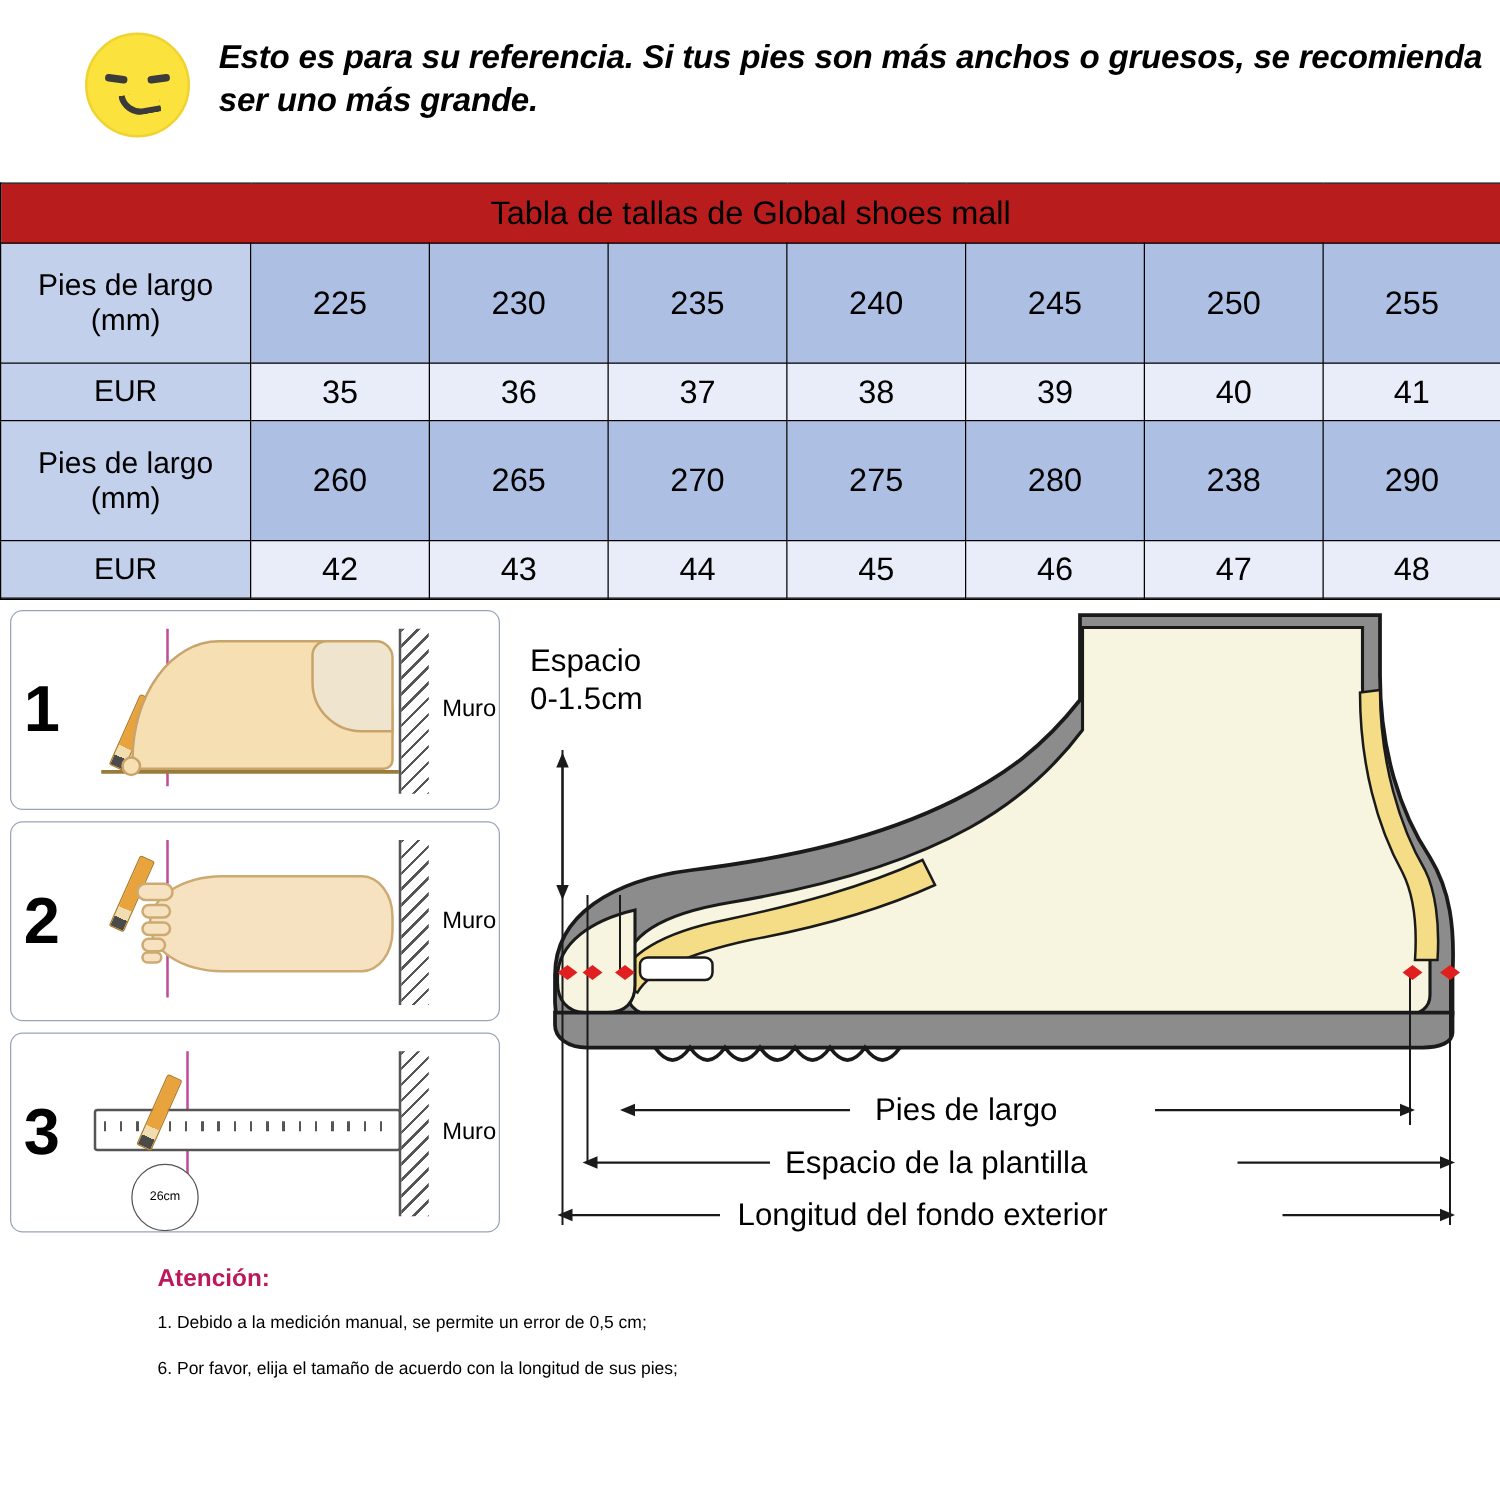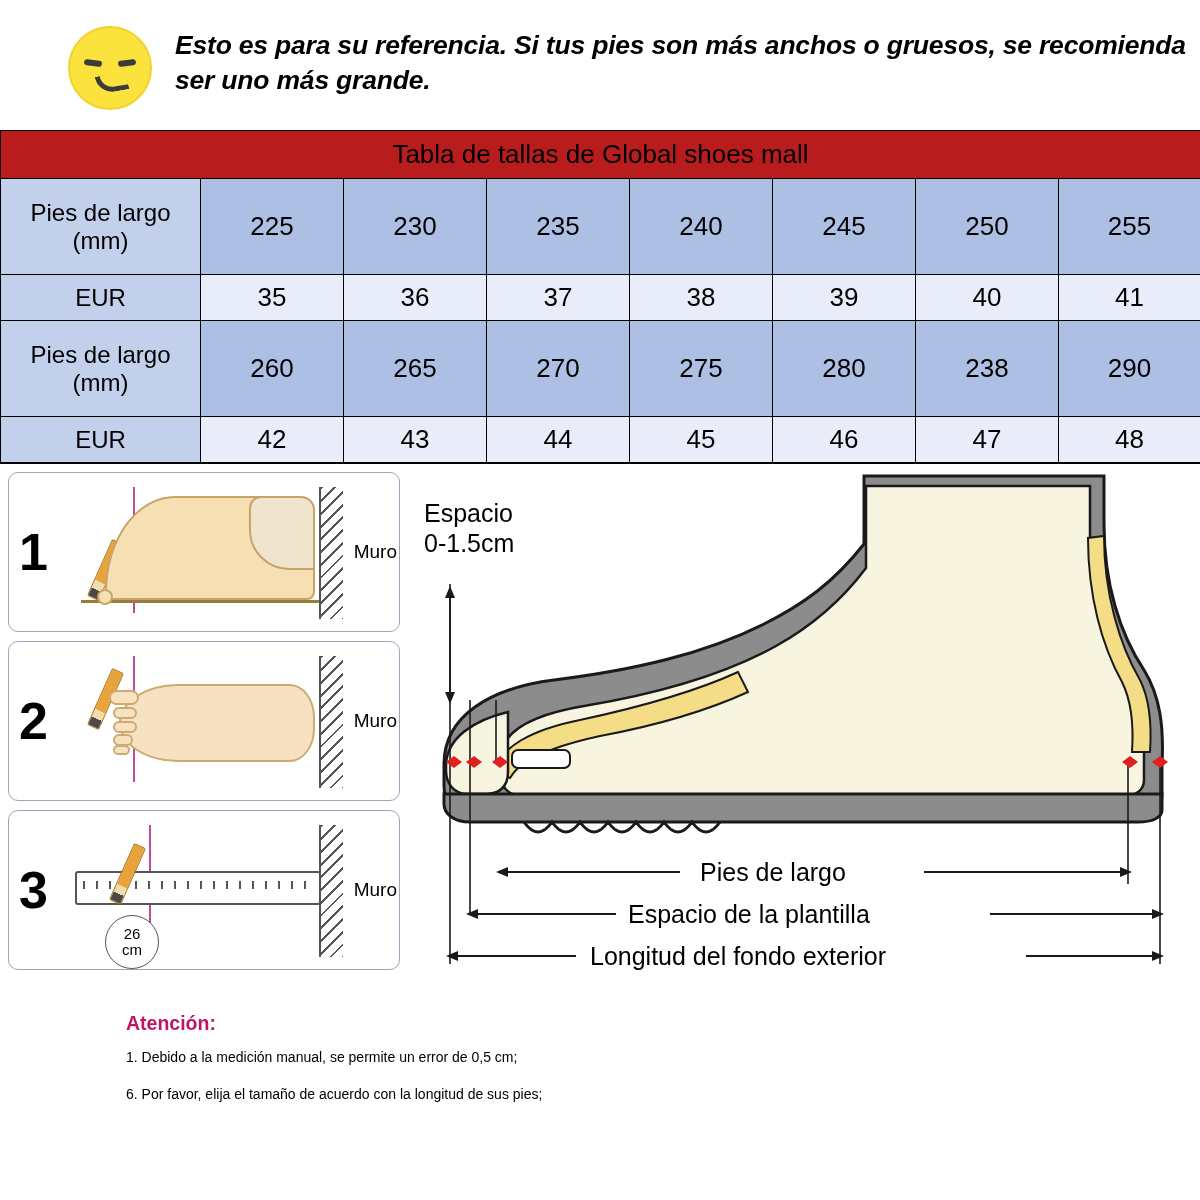--- a/index.html
+++ b/index.html
@@ -10,21 +10,21 @@
     font-family: "Liberation Sans", sans-serif;
     color: #000;
     overflow: hidden;
   }
   .page { position: relative; width: 1200px; height: 1200px; }
 
   
   .header {
     display: flex; align-items: flex-start;
     padding: 14px 10px 8px 70px;
-    height: 130px;
+    height: 146px;
   }
   .smiley {
     position: absolute; left: 68px; top: 26px;
     width: 84px; height: 84px; border-radius: 50%;
     background: #fbe23d;
     border: 2px solid #f0d330;
   }
   .smiley .eye {
     position: absolute; top: 32px; width: 18px; height: 6px;
     background: #3b3b3b; border-radius: 3px;
@@ -183,23 +183,23 @@
     border-radius: 3px;
   }
   .ruler .ticks {
     position: absolute; left: 6px; top: 8px; right: 6px; height: 8px;
     background: repeating-linear-gradient(to right, #555 0 2px, transparent 2px 13px);
   }
   .ruler-badge {
     position: absolute; left: 96px; top: 104px;
     width: 54px; height: 54px; border-radius: 50%;
     border: 1.6px solid #555;
-    font-size: 15px; line-height: 1.05;
+    font-size: 10px; line-height: 1.05;
     display: flex; align-items: center; justify-content: center;
-    flex-direction: column; background: #fff;
+    flex-direction: row; background: #fff;
   }
 
   
   .shoe-wrap {
     position: absolute; left: 404px; top: 0;
     width: 796px; height: 516px;
   }
   .espacio {
     position: absolute; left: 20px; top: 34px;
     font-size: 25px; line-height: 1.2;

